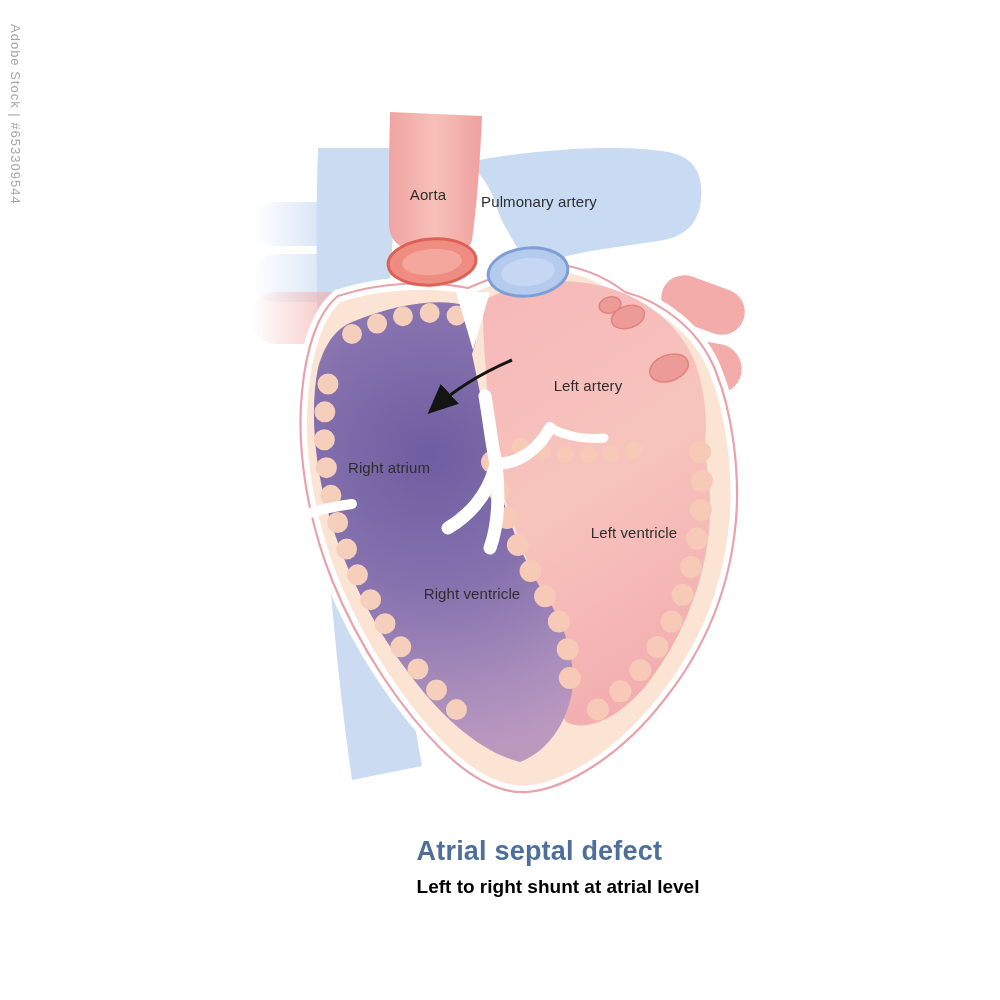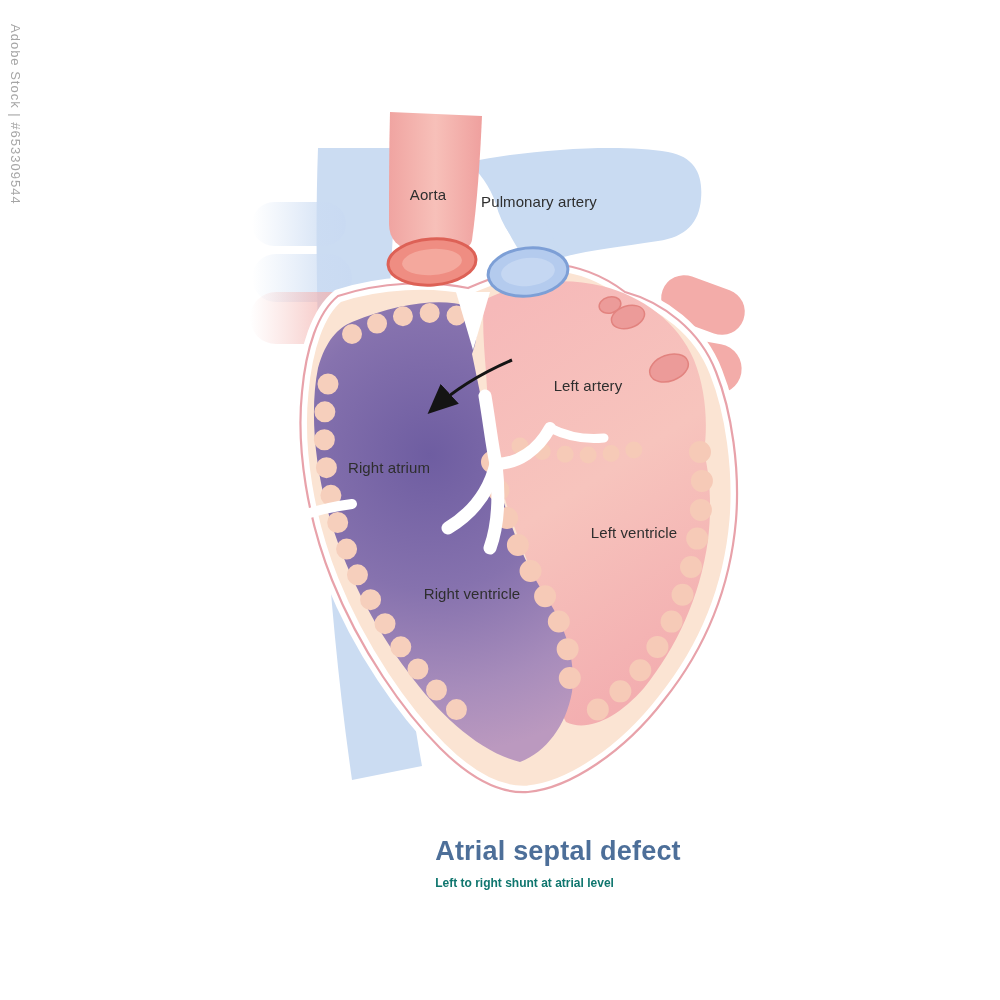--- a/index.html
+++ b/index.html
@@ -13,21 +13,21 @@
   }
   .watermark {
     position:absolute; left:8px; top:24px;
     writing-mode:vertical-rl; font-size:13px; color:#a6a6a6; letter-spacing:1px;
   }
   .caption {
     position:absolute; left:558px; top:836px; transform:translateX(-50%);
     text-align:left; white-space:nowrap;
   }
   .caption .title { font-size:27px; font-weight:bold; color:#4d6f99; letter-spacing:.2px; }
-  .caption .subtitle { margin-top:9px; font-size:12px; font-weight:600; color:#0f766e; }
+  .caption .subtitle { margin-top:9px; font-size:19px; font-weight:600; color:#000000; }
 </style>
 </head>
 <body>
 
 <div class="stage">
 
   <svg width="1000" height="1000" viewBox="0 0 1000 1000">
     <defs>
       <radialGradient id="gPurple" gradientUnits="userSpaceOnUse" cx="430" cy="455" r="300">
         <stop offset="0" stop-color="#6e5da1"></stop>

